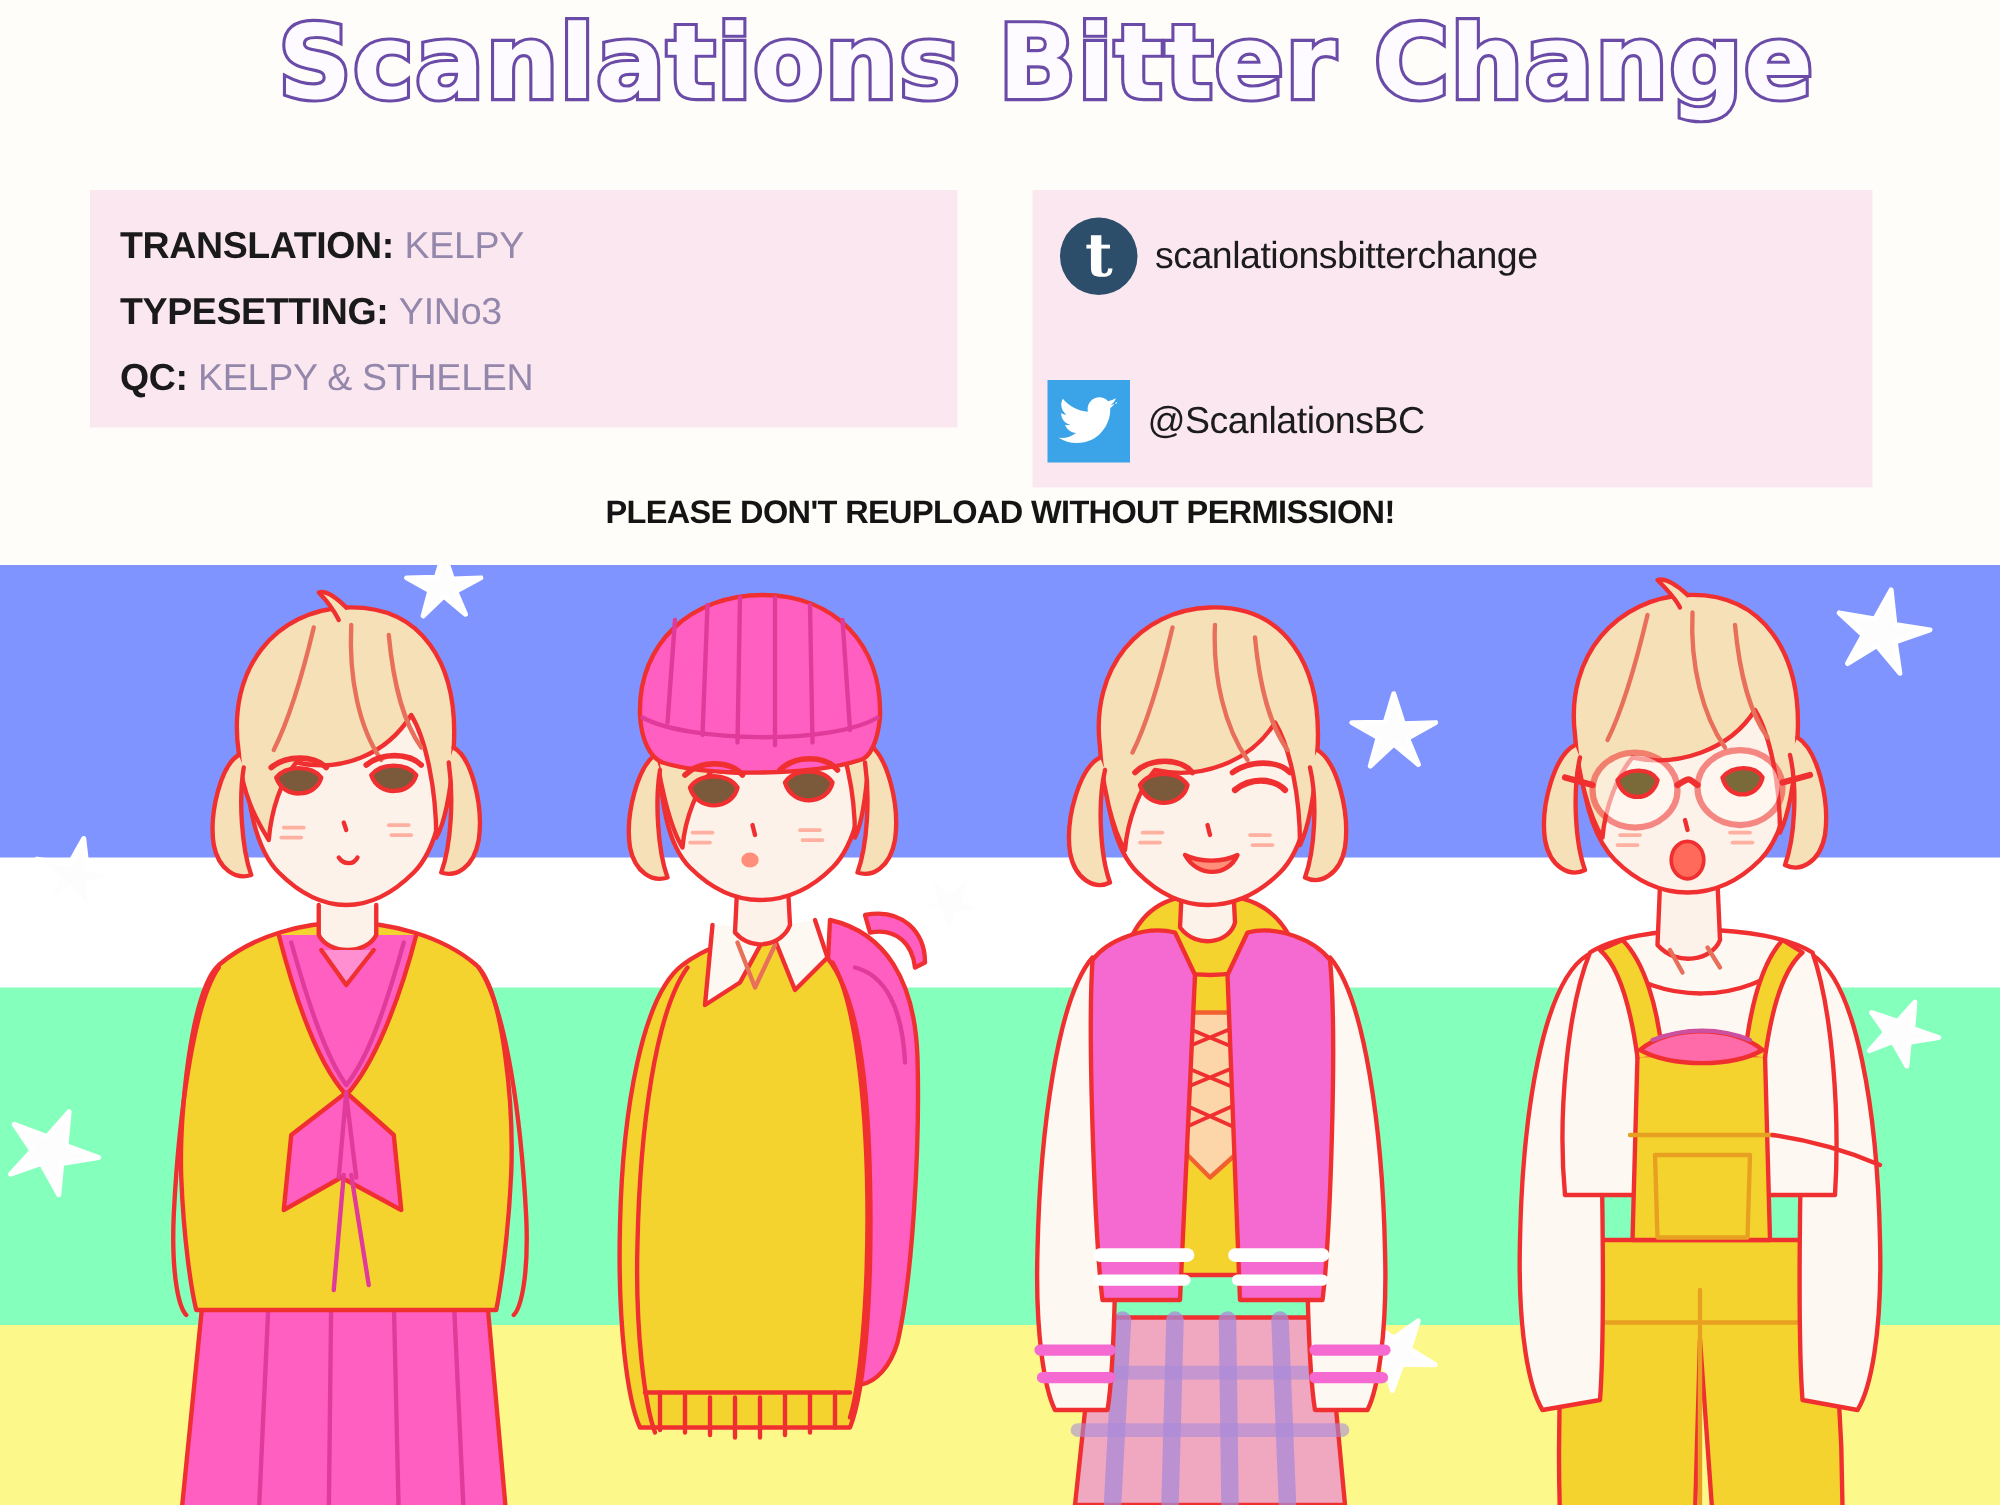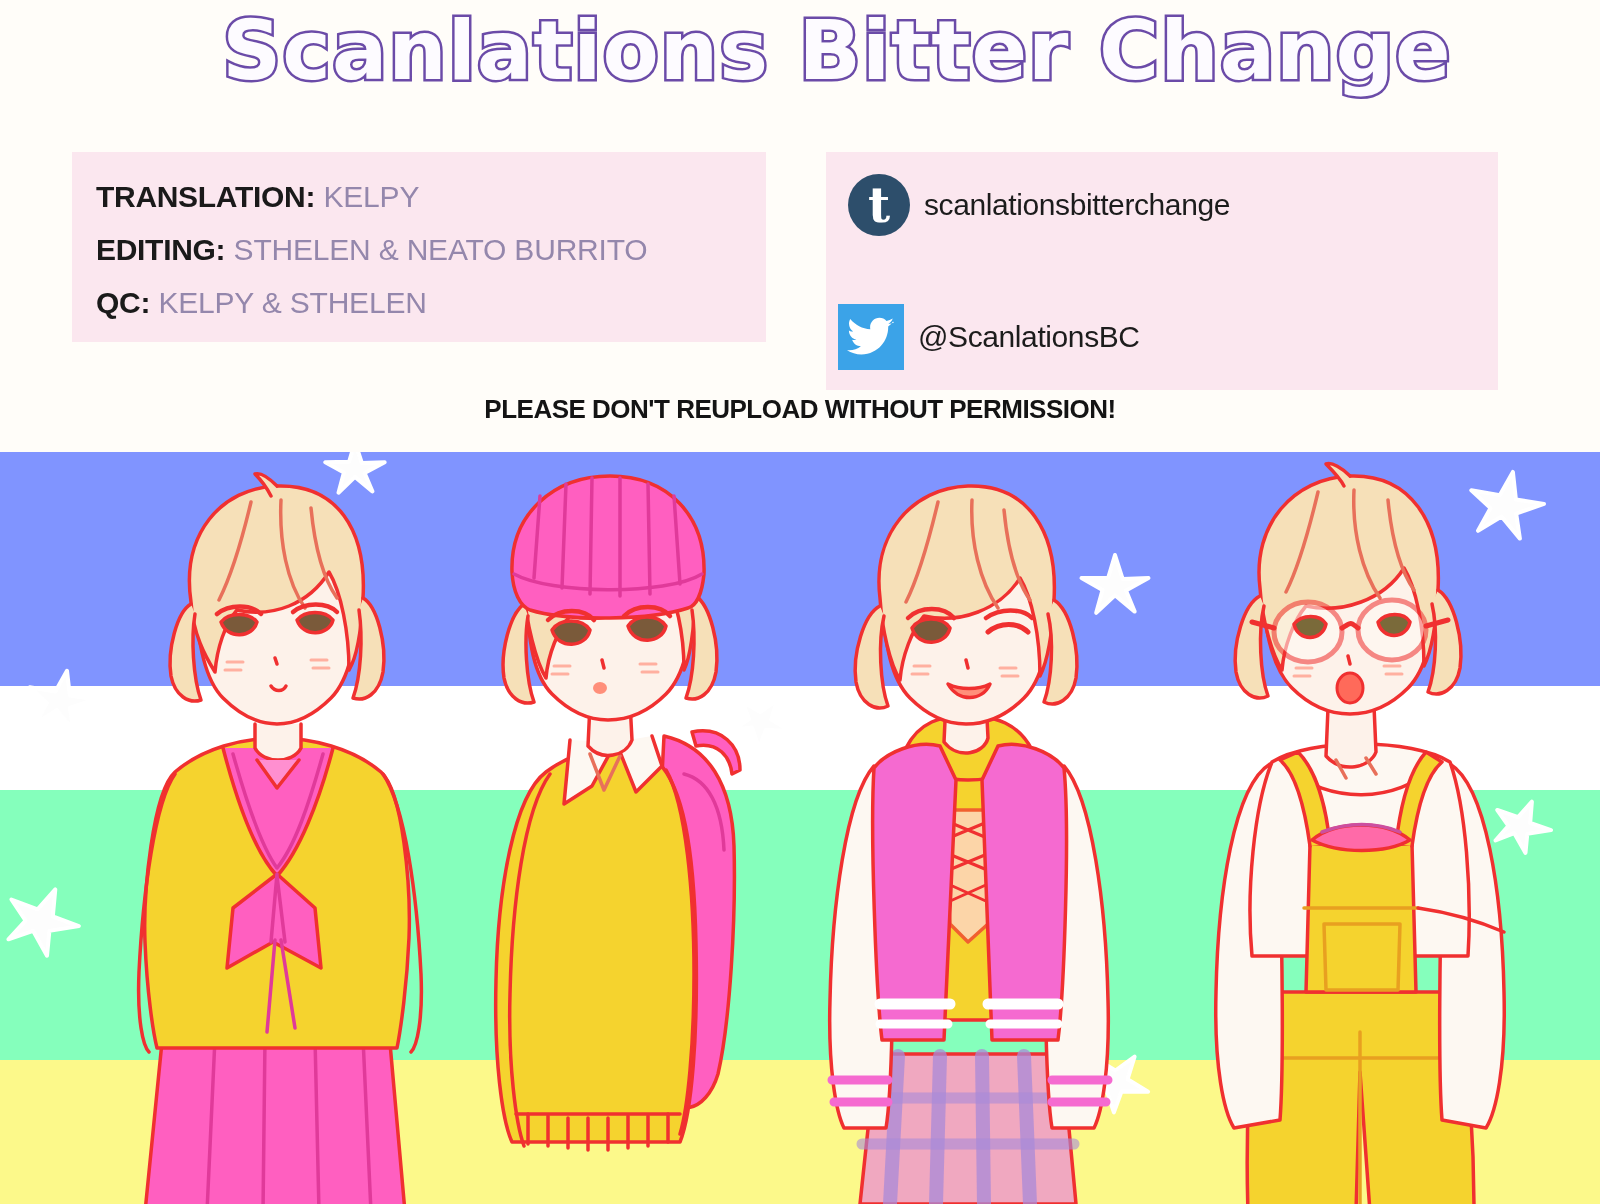--- a/index.html
+++ b/index.html
@@ -190,22 +190,22 @@
 <div id="credits-header">
 
   <div id="page-title">Scanlations Bitter Change</div>
 
   <div class="info-box" id="credits-box">
     <div class="credit-line">
       <span class="role">TRANSLATION:</span>
       <span class="who">KELPY</span>
     </div>
     <div class="credit-line">
-      <span class="role">EDITING:</span>
-      <span class="who">STHELEN &amp; NEATO BURRITO</span>
+      <span class="role">TYPESETTING:</span>
+      <span class="who">YINo3</span>
     </div>
     <div class="credit-line">
       <span class="role">QC:</span>
       <span class="who">KELPY &amp; STHELEN</span>
     </div>
   </div>
 
   <div class="info-box" id="social-box">
 
     <div class="social-row" id="row-tumblr">

